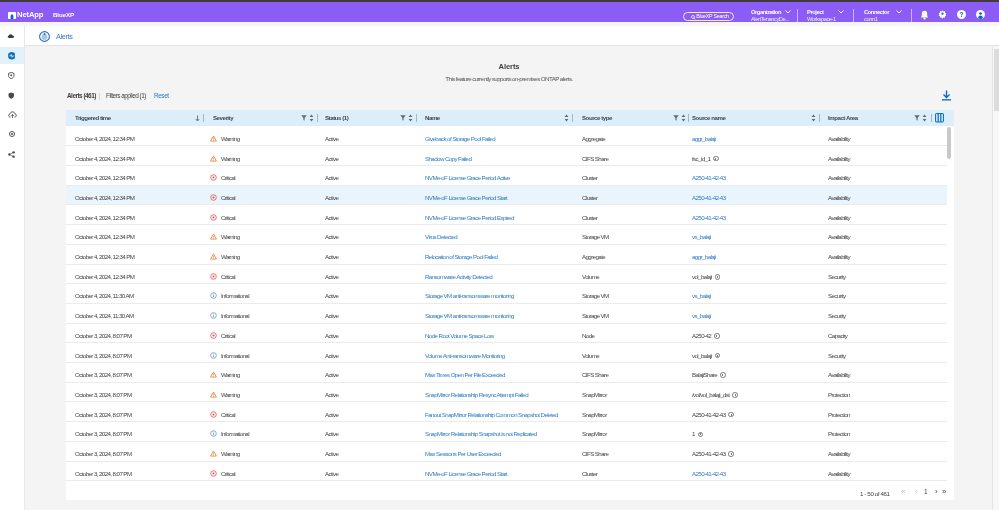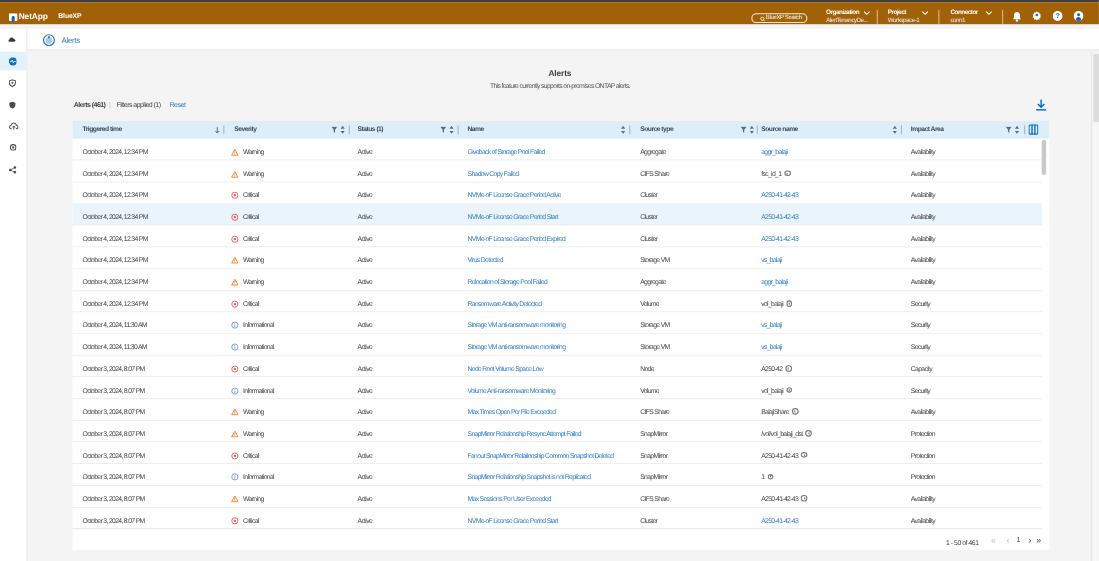--- a/index.html
+++ b/index.html
@@ -1,17 +1,17 @@
 <!DOCTYPE html>
 <html><head><meta charset="utf-8">
 <style>
 * { margin:0; padding:0; box-sizing:border-box; }
 html,body { width:999px; height:510px; overflow:hidden; font-family:"Liberation Sans",sans-serif; background:#f4f4f4; }
 #topstrip { position:absolute; left:0; top:0; width:999px; height:2px; background:#413d3a; }
-#bluebar { position:absolute; left:0; top:2px; width:999px; height:20px; background:#a16207; }
+#bluebar { position:absolute; left:0; top:2px; width:999px; height:20px; background:#8b5cf6; }
 #subhdr { position:absolute; left:25px; top:26px; width:974px; height:20px; background:#fff; border-bottom:1px solid #e3e3e3; }
 #sidebar { position:absolute; left:0; top:26px; width:25px; height:484px; background:#fff; border-right:1px solid #e8e8e8; }
 .sb { position:absolute; }
 .sbhl { position:absolute; left:0; top:20.5px; width:24px; height:17.7px; background:#e3f1fb; }
 #content { position:absolute; left:26px; top:47px; width:973px; height:463px; background:#f4f4f4; }
 
 
 .logo { position:absolute; left:8px; top:10px; }
 .brand { position:absolute; left:17px; top:8px; color:#fff; font-size:7.6px; font-weight:bold; letter-spacing:-0.1px; }
 .bluexp { position:absolute; left:53px; top:9.2px; color:#fff; font-size:6.2px; font-weight:bold; letter-spacing:-0.1px; }

